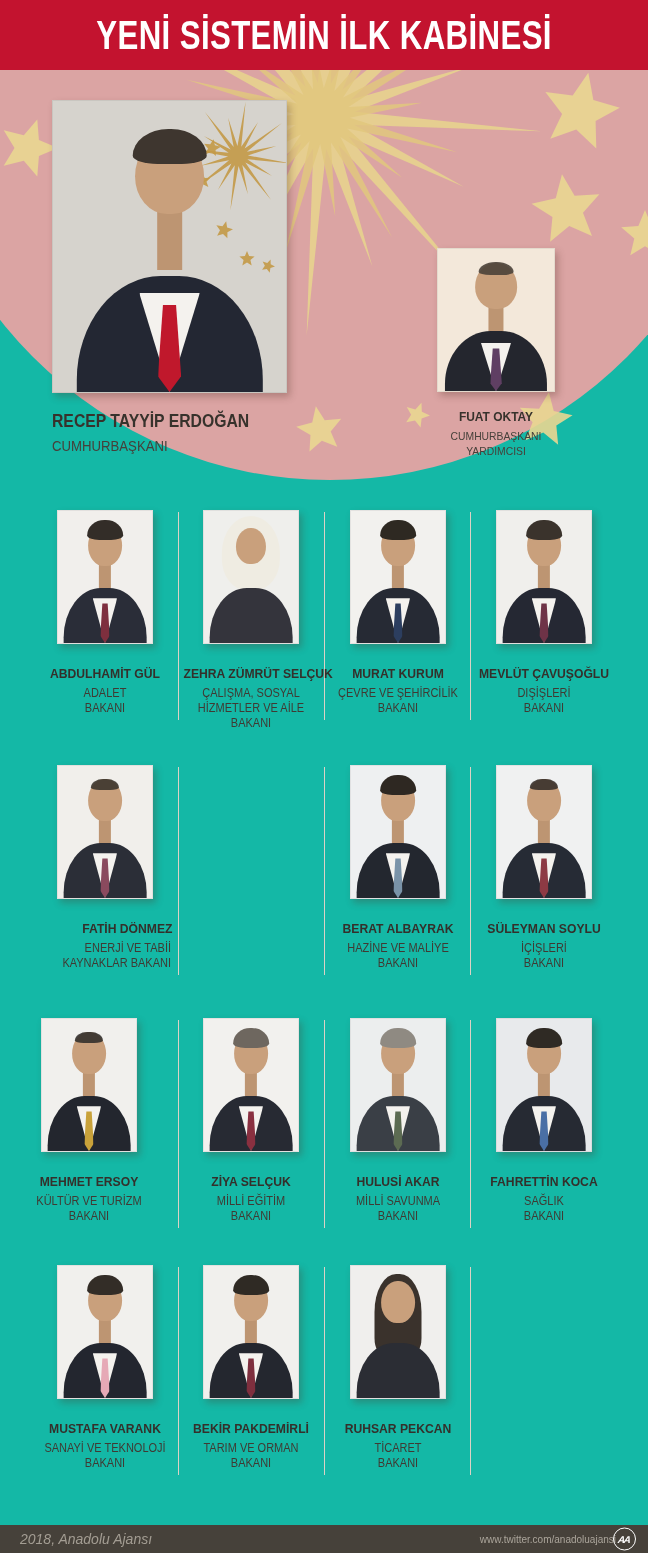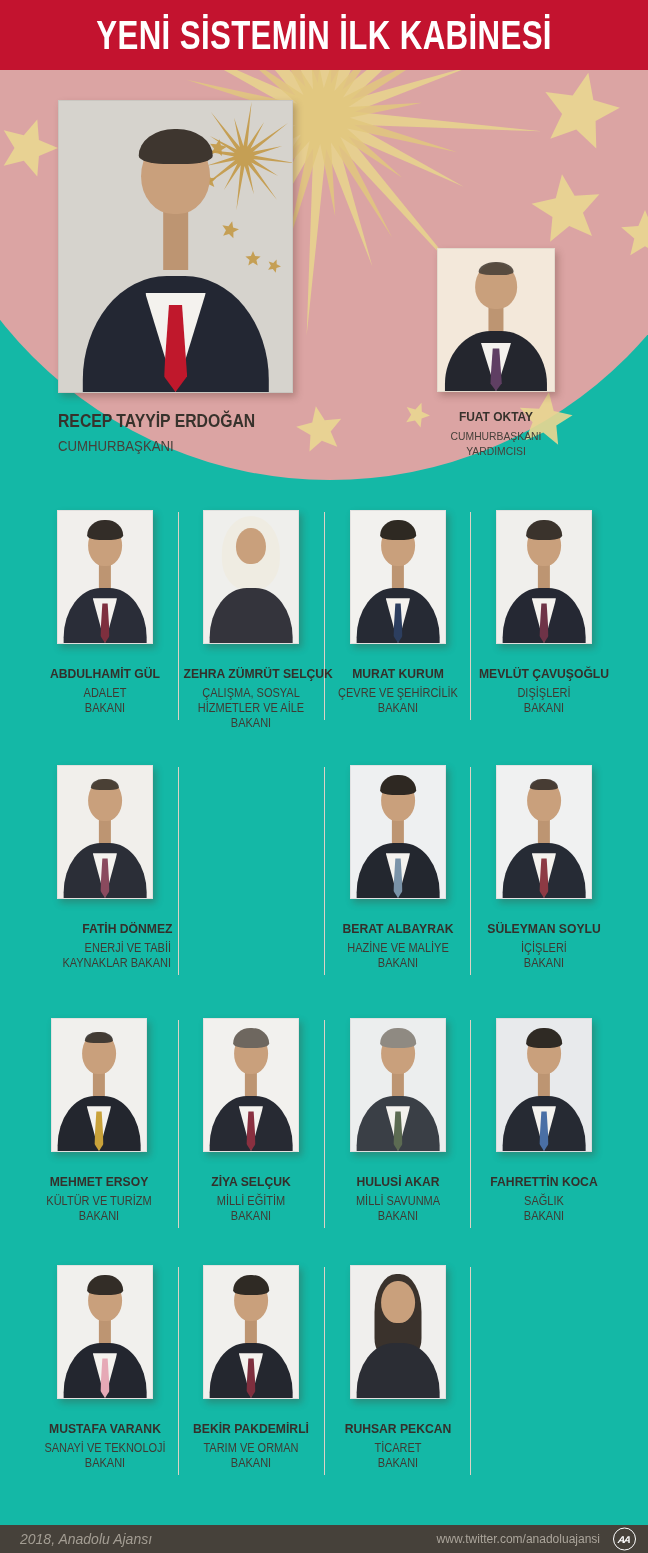--- a/index.html
+++ b/index.html
@@ -55,21 +55,21 @@
     bottom:0; width:10%; height:30%; background:var(--tie,#7e2f3e);
     clip-path:polygon(22% 0,78% 0,100% 82%,50% 100%,0 82%);}
   .photo[data-variant="male-balding"] .hair{height:9%; width:30%; top:9.5%; opacity:.9;}
   .photo[data-variant="female-headscarf"] .hair{
     width:62%; height:56%; top:4%; border-radius:50% 50% 42% 42%; z-index:1;}
   .photo[data-variant="female-headscarf"] .head{z-index:2; top:13%; width:32%; height:27%;}
   .photo[data-variant="female-hair"] .hair{
     width:50%; height:62%; top:6%; border-radius:46% 46% 22% 22%; z-index:1;}
   .photo[data-variant="female-hair"] .head{z-index:2; top:11%;}
   
-  .president-card{position:absolute; left:58px; top:30px; width:238px; z-index:4;}
+  .president-card{position:absolute; left:52px; top:30px; width:238px; z-index:4;}
   .president-card .photo{width:235px; height:293px;}
   .president-card .photo .head{width:30%; height:27%; top:12%;}
   .president-card .photo .hair{width:32%; height:12%; top:9.5%;}
   .president-card .photo .neck{top:36%; width:11%;}
   .president-card .photo .body{width:80%; height:42%;}
   .hero-name{margin-top:18px; font-weight:bold; font-size:17.5px; color:#37322c;
     transform:scaleX(.9); transform-origin:left; white-space:nowrap;}
   .hero-role{margin-top:5px; font-size:15.5px; color:#46403a;
     transform:scaleX(.85); transform-origin:left; white-space:pre-line;}
   .vp-card{position:absolute; left:426px; top:178px; width:140px; z-index:4; text-align:center;}
@@ -89,22 +89,22 @@
   
   .footer{
     position:absolute; left:0; top:1525px; width:648px; height:28px;
     background:#46413a; z-index:10;
   }
   .footer-left{
     position:absolute; left:20px; top:50%; transform:translateY(-50%);
     font-size:14px; font-style:italic; color:#a39d93;
   }
   .footer-right{
-    position:absolute; right:48px; top:50%; transform:translateY(-50%);
-    font-size:12px; color:#aba59b;
+    position:absolute; right:32px; top:50%; transform:translateY(-50%);
+    font-size:10px; color:#aba59b;
   }
   .aa-logo{
     position:absolute; right:12px; top:50%; transform:translateY(-50%);
     width:23px; height:23px; border:1.6px solid #ffffff; border-radius:50%;
     box-sizing:border-box; display:flex; align-items:center; justify-content:center;
   }
   .aa-text{
     color:#ffffff; font-weight:bold; font-style:italic; font-size:10px;
     letter-spacing:-1.5px; transform:skewX(-8deg) translateX(-1px); line-height:1;
   }
@@ -293,21 +293,21 @@
         <span class="neck"></span>
         <span class="body"></span>
         <span class="shirt"></span>
         <span class="tie"></span>
     </div>
     <div class="name">SÜLEYMAN SOYLU</div>
     <div class="mtitle">İÇİŞLERİ
 BAKANI</div>
   </div>
 
-  <div class="card" style="left:24px; top:1018px;">
+  <div class="card" style="left:14px; top:1018px;">
     <div class="photo" data-variant="male-balding" style="--pbg: #f1f0ed; --suit: #23262e; --tie: #c9a23a; --hair: #33302c;">
       <span class="hair"></span>
         <span class="head"></span>
         <span class="neck"></span>
         <span class="body"></span>
         <span class="shirt"></span>
         <span class="tie"></span>
     </div>
     <div class="name">MEHMET ERSOY</div>
     <div class="mtitle">KÜLTÜR VE TURİZM

